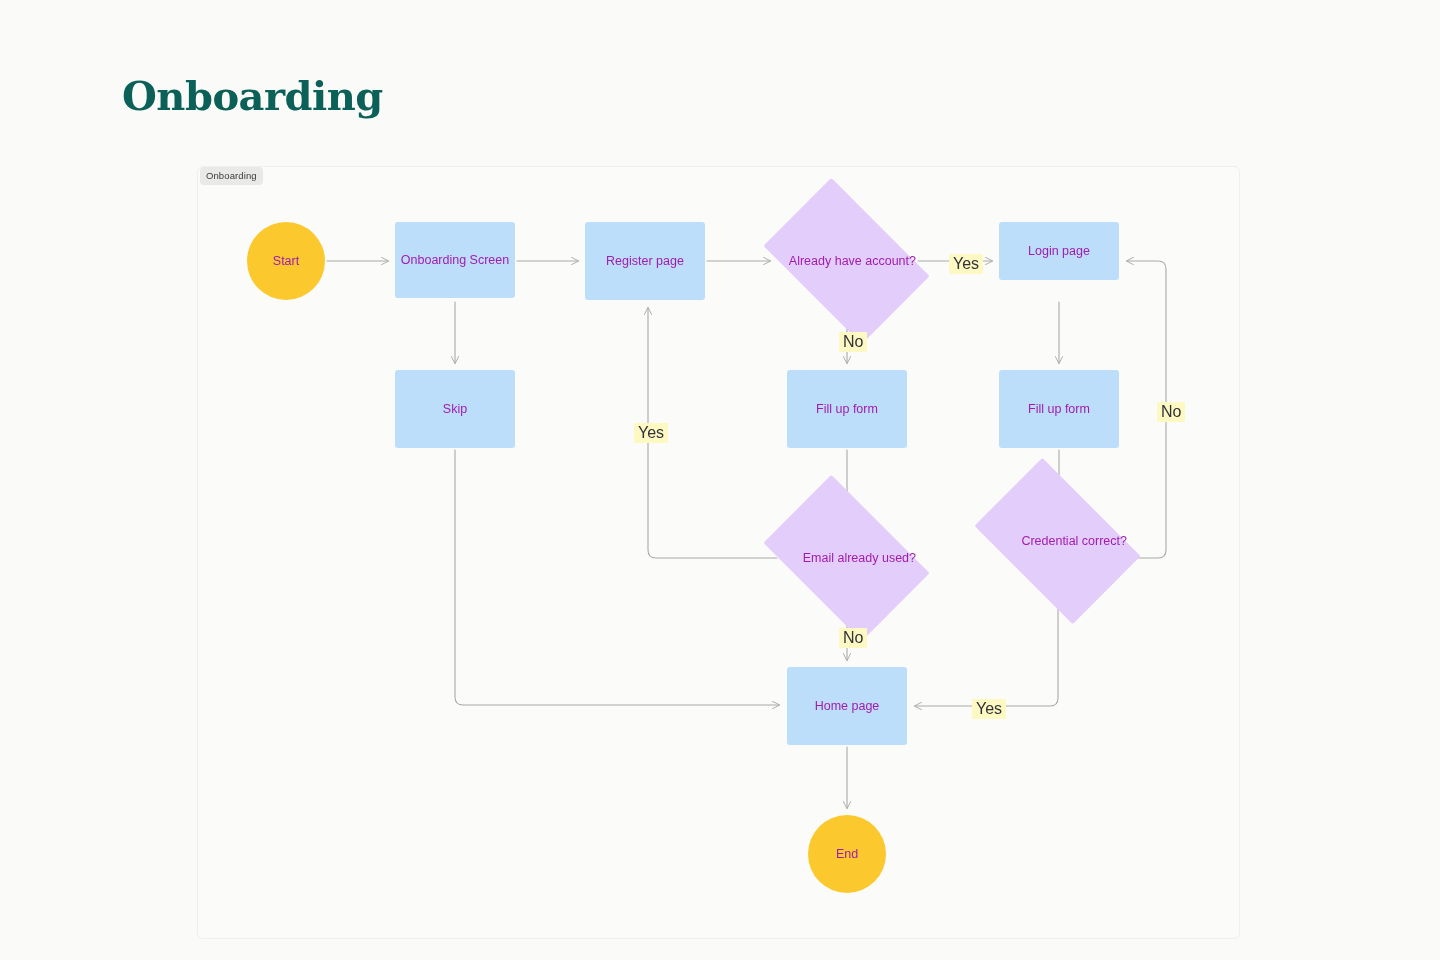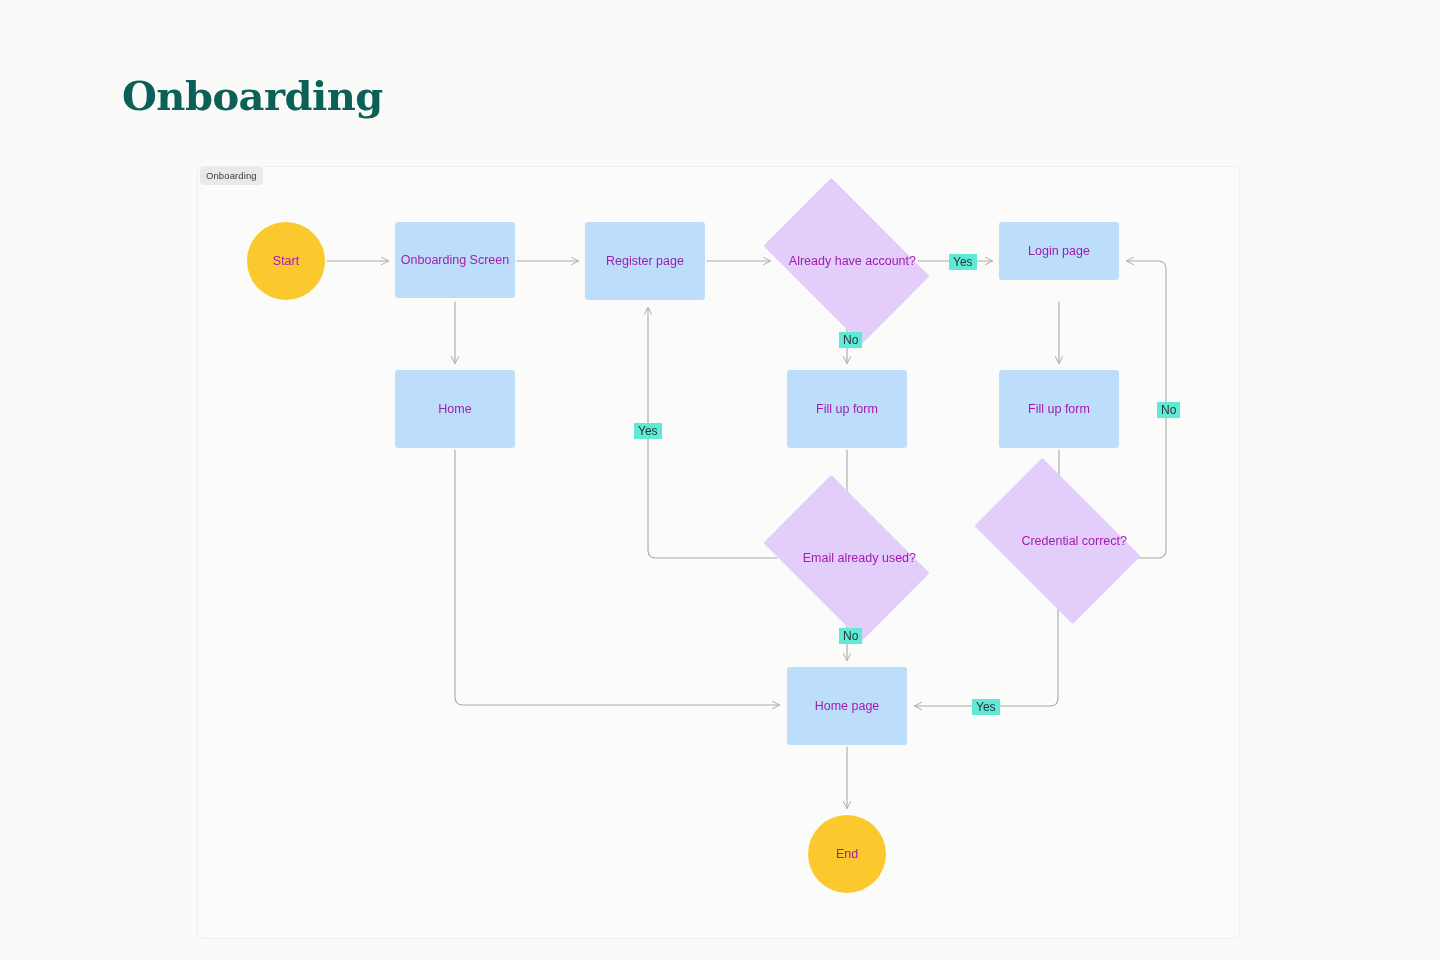--- a/index.html
+++ b/index.html
@@ -91,23 +91,23 @@
     border-radius: 2px;
   }
   .node-decision .diamond-label {
     position: relative;
     z-index: 2;
     width: 110%;
   }
   .edge-label {
     position: absolute;
     color: #2F3237;
-    font-size: 12px;
+    font-size: 16px;
     line-height: 1;
-    background: #5eead4;
+    background: #fef9c3;
     padding: 2px 4px;
     white-space: nowrap;
     text-align: center;
   }
 </style>
 </head>
 <body>
 
 <h1 id="page-title">Onboarding</h1>
 
@@ -169,21 +169,21 @@
 <div class="node node-decision" style="left:777px; top:213px; width:139px; height:96px;">
   <div class="diamond-shape"></div>
   <span class="diamond-label">Already have account?</span>
 </div>
 
 <div class="node node-rect" style="left:999px; top:222px; width:120px; height:58px;">
   <span>Login page</span>
 </div>
 
 <div class="node node-rect" style="left:395px; top:370px; width:120px; height:78px;">
-  <span>Home</span>
+  <span>Skip</span>
 </div>
 
 <div class="node node-rect" style="left:787px; top:370px; width:120px; height:78px;">
   <span>Fill up form</span>
 </div>
 
 <div class="node node-rect" style="left:999px; top:370px; width:120px; height:78px;">
   <span>Fill up form</span>
 </div>
 

